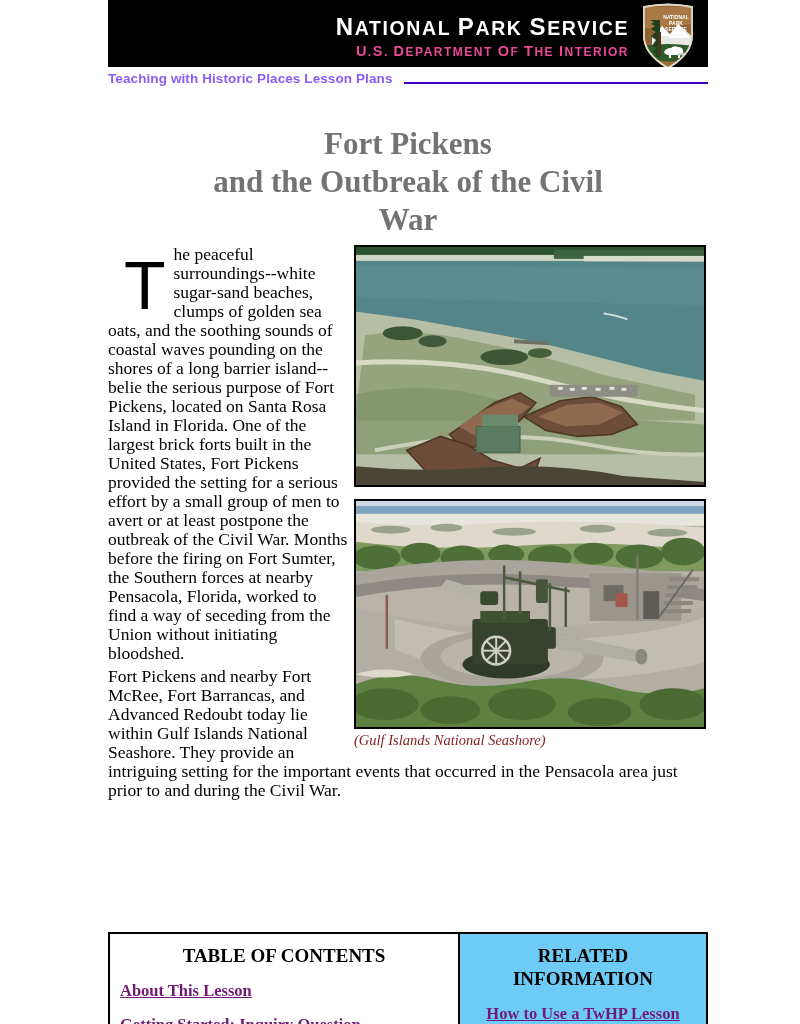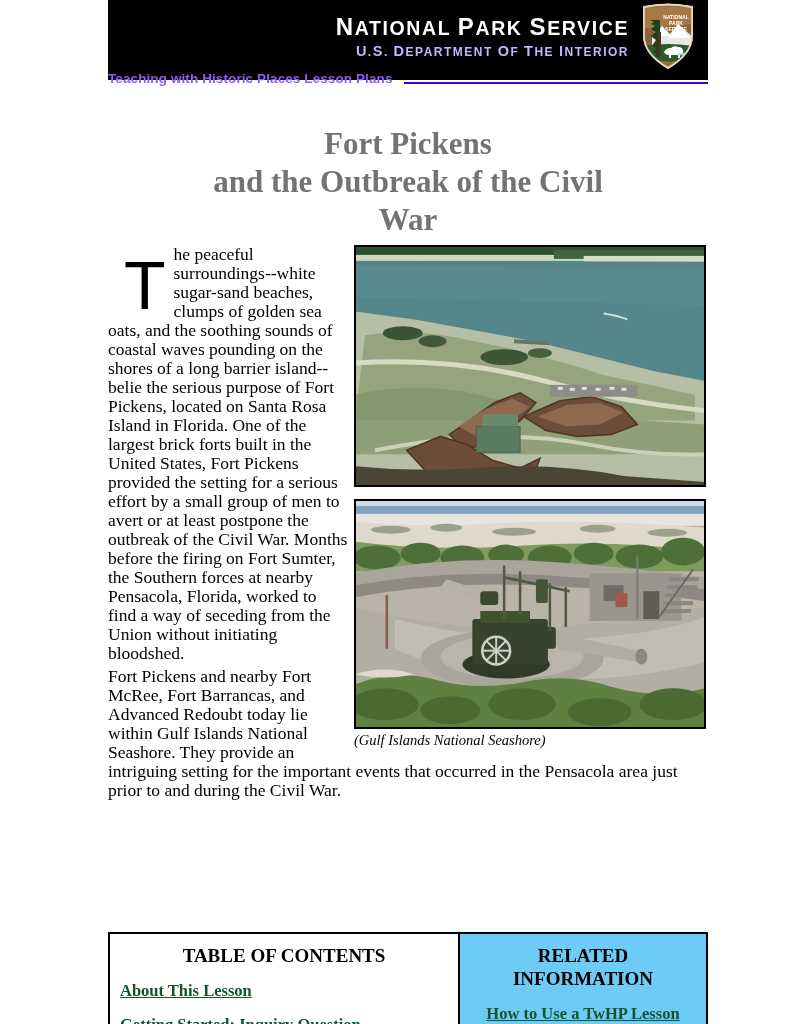--- a/index.html
+++ b/index.html
@@ -23,21 +23,21 @@
     height: 1024px;
     background: #ffffff;
   }
 
   
   .nps-banner {
     position: absolute;
     left: 108px;
     top: 0;
     width: 600px;
-    height: 80px;
+    height: 67px;
     background: #000000;
     overflow: hidden;
   }
   .nps-banner-text {
     position: absolute;
     right: 79px;
     top: 14px;
     text-align: right;
     line-height: 1.05;
   }
@@ -47,21 +47,21 @@
     font-size: 19.5px;
     font-weight: bold;
     letter-spacing: 1.6px;
     text-transform: uppercase;
     display: block;
     white-space: nowrap;
   }
   .nps-title .cap { font-size: 24px; }
   .nps-sub {
     font-family: "Liberation Sans", "DejaVu Sans", sans-serif;
-    color: #c4b5fd;
+    color: #ec4899;
     font-size: 12px;
     font-weight: bold;
     letter-spacing: 1.5px;
     text-transform: uppercase;
     display: block;
     white-space: nowrap;
     margin-top: 5px;
   }
   .nps-sub .cap { font-size: 14.5px; }
 
@@ -134,21 +134,21 @@
     width: 352px;
     border: 1px solid #000000;
     display: block;
   }
   .photo-1 { height: 242px; }
   .photo-2 { height: 230px; margin-top: 12px; }
   .caption {
     font-family: "Liberation Serif", "DejaVu Serif", serif;
     font-size: 14.5px;
     font-style: italic;
-    color: #000000;
+    color: #7f1d1d;
     margin-top: 3px;
     text-align: left;
   }
 
   .body-text {
     font-family: "Liberation Serif", "DejaVu Serif", serif;
     font-size: 17.5px;
     line-height: 19px;
     color: #000000;
     text-align: left;
@@ -199,21 +199,21 @@
     font-size: 19px;
     font-weight: bold;
     line-height: 23px;
     color: #000000;
   }
   .toc-link, .rel-link {
     display: block;
     font-family: "Liberation Serif", "DejaVu Serif", serif;
     font-size: 16.5px;
     font-weight: bold;
-    color: #14532d;
+    color: #701a75;
     text-decoration: underline;
     margin-top: 14px;
   }
   .toc-link { margin-left: 10px; }
   .rel-link { text-align: center; }
 </style>
 </head>
 <body>
 
 <div class="page">

